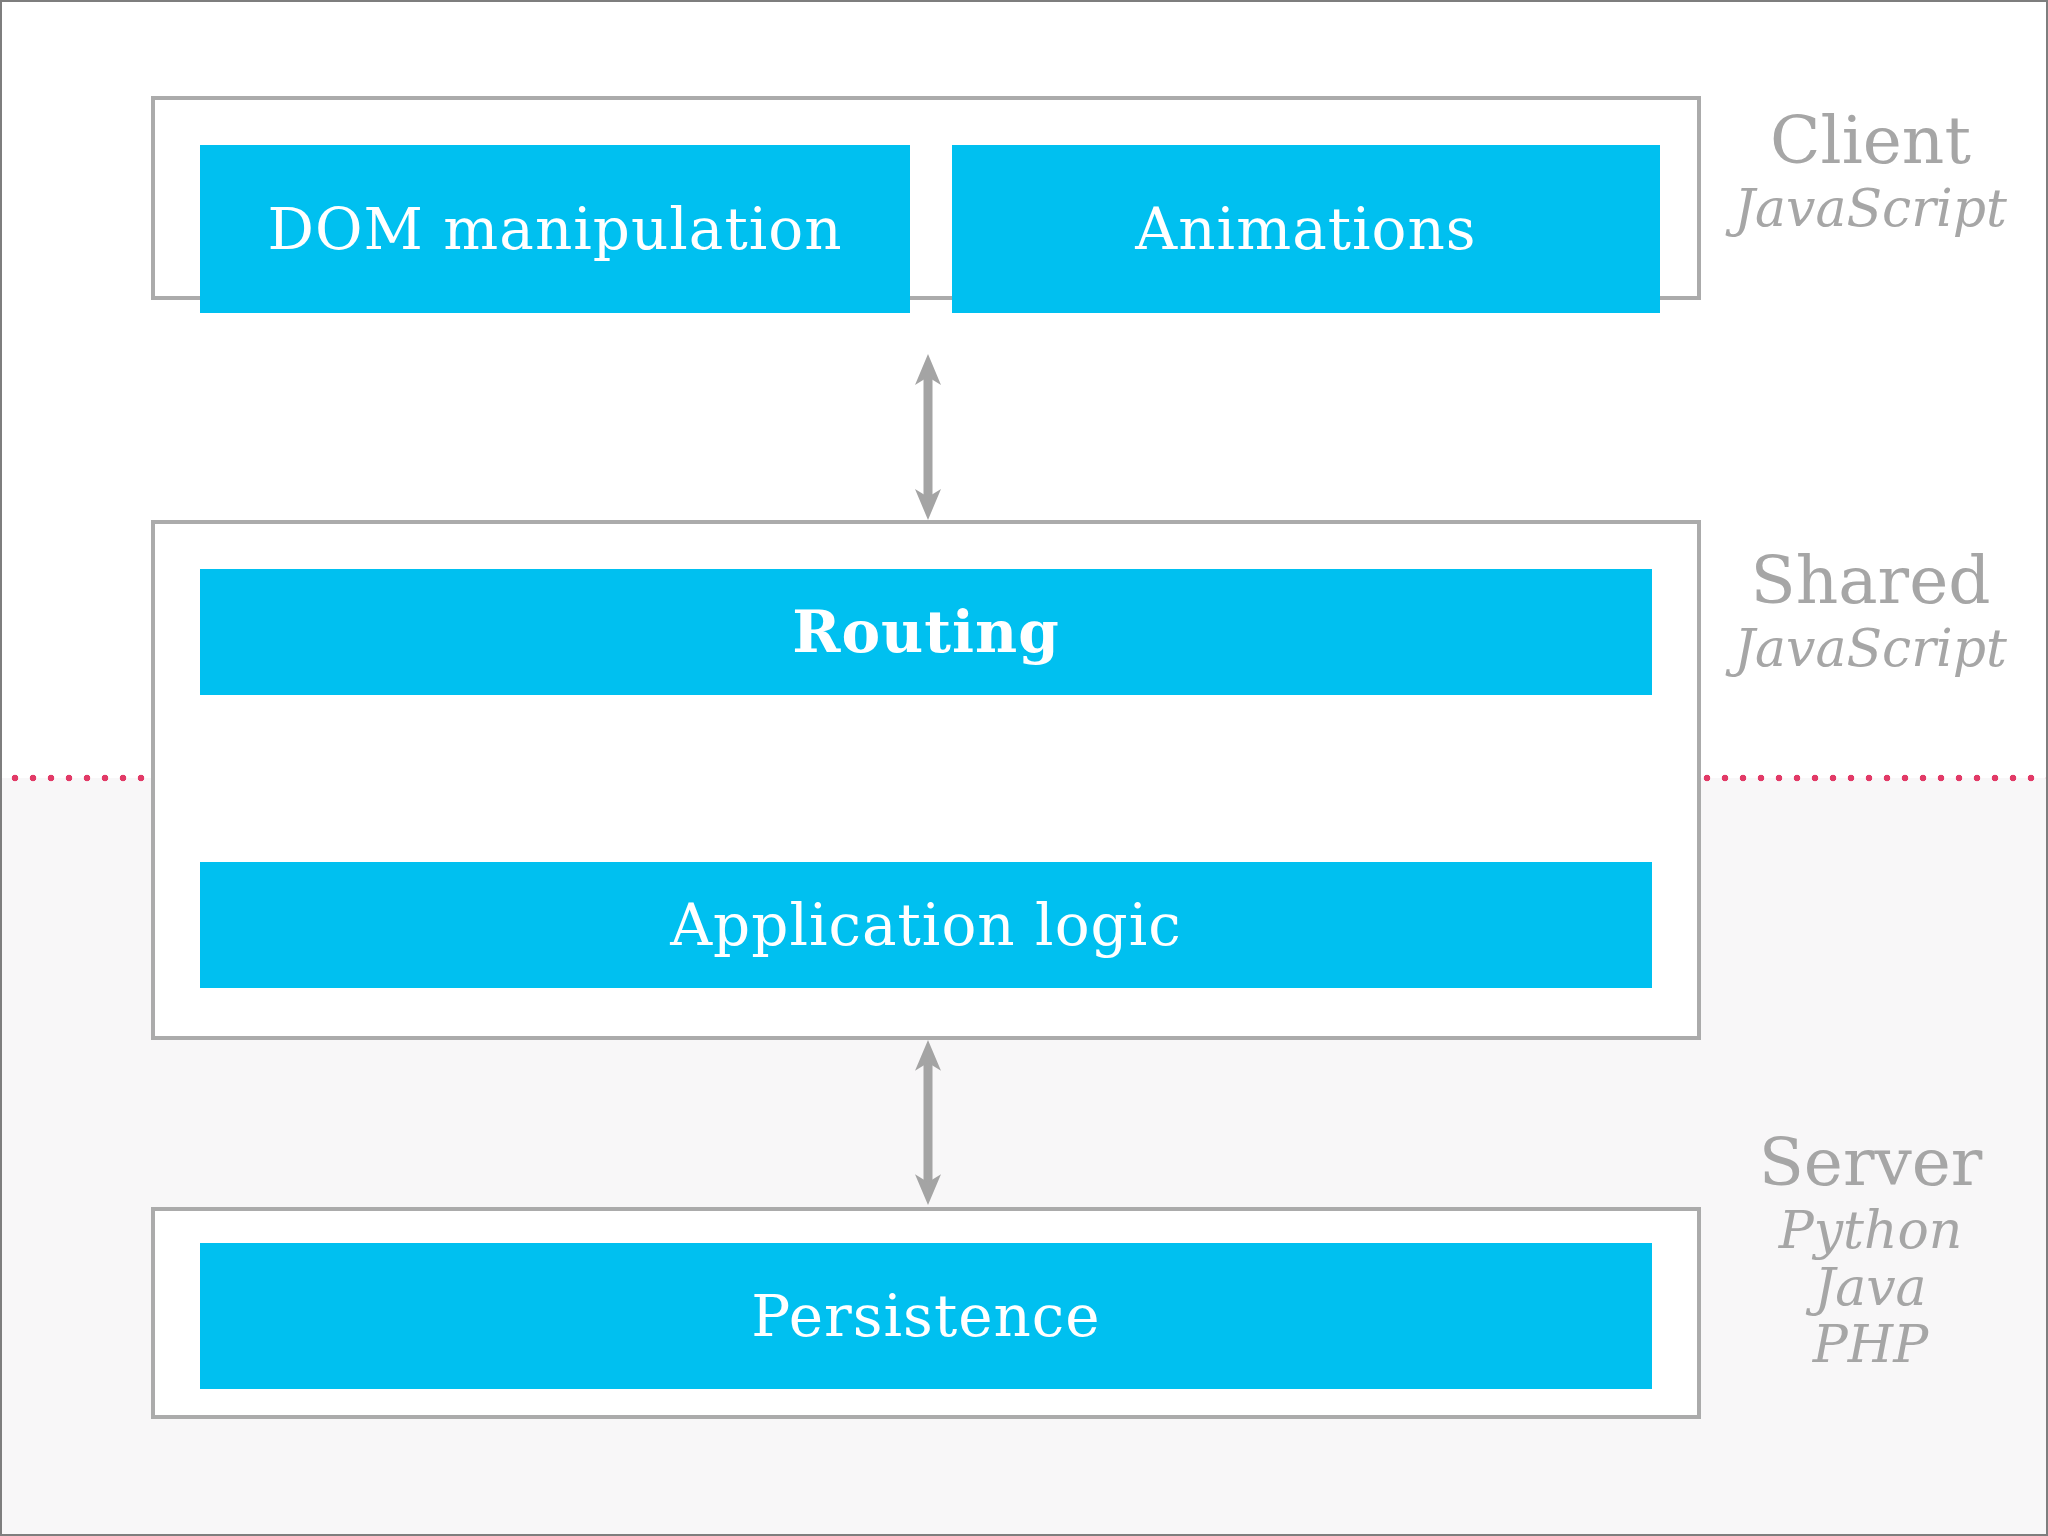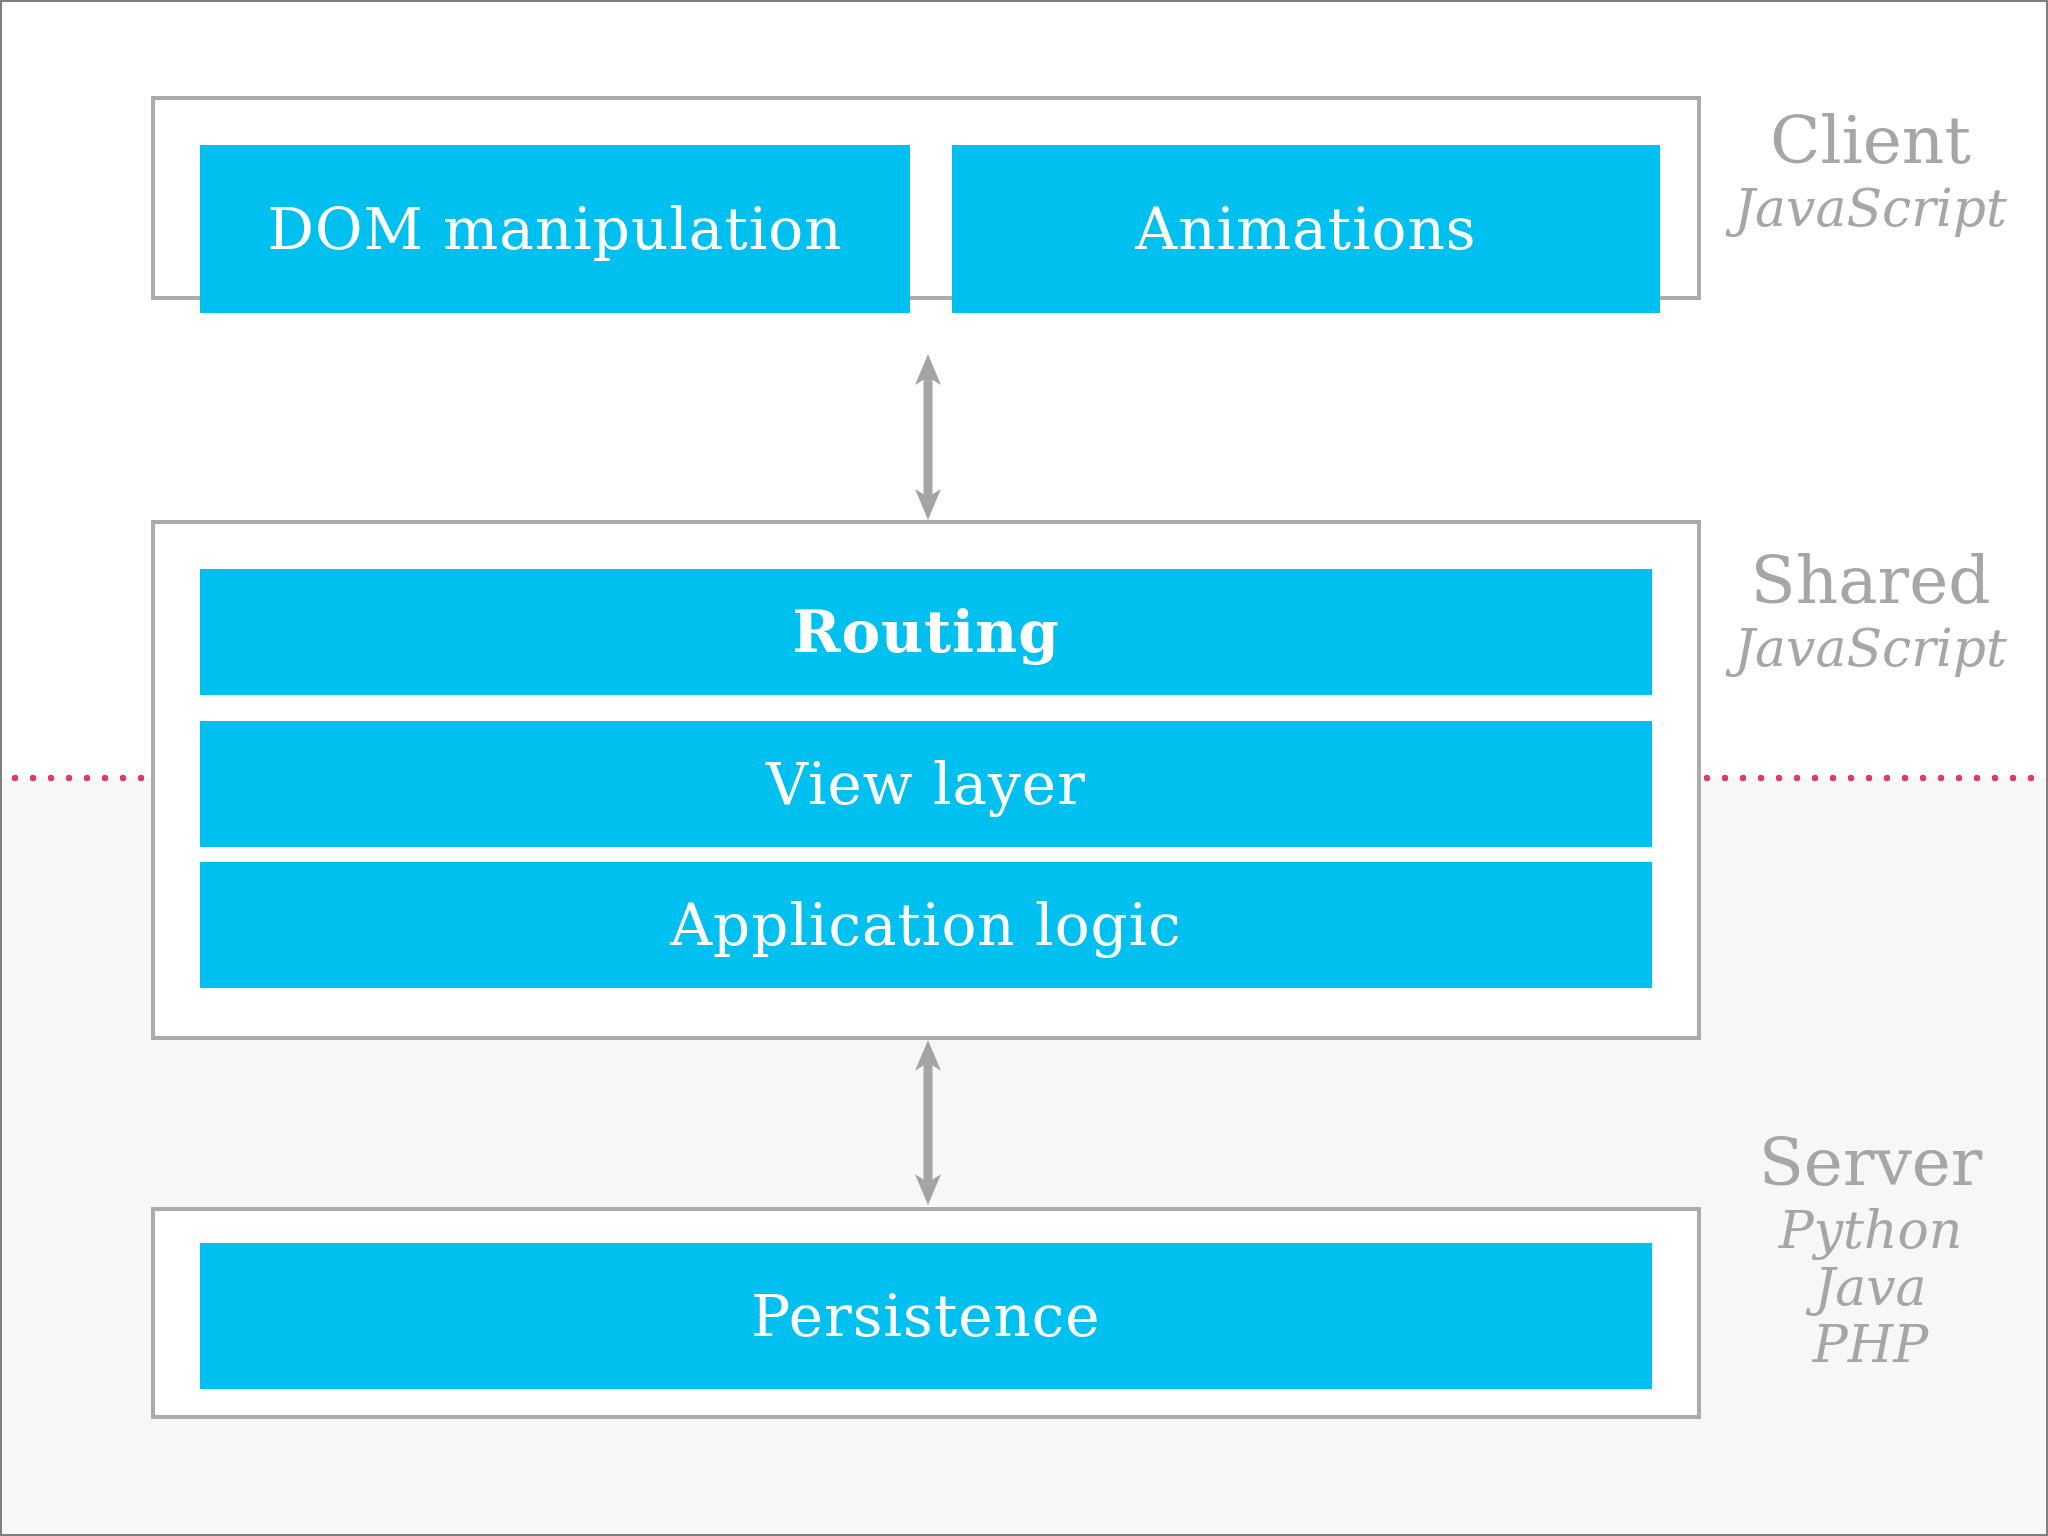--- a/index.html
+++ b/index.html
@@ -117,23 +117,20 @@
       <line x1="22" y1="16" x2="22" y2="152" stroke="#a4a4a4" stroke-width="9"></line>
       <polygon points="22,1 35,32 22,24 9,32" fill="#a4a4a4"></polygon>
       <polygon points="22,167 35,136 22,144 9,136" fill="#a4a4a4"></polygon>
     </svg>
   </div>
 
   <section class="outer-box shared">
     <div class="bar routing">
       <span>Routing</span>
     </div>
-    <div class="bar viewlayer">
-      <span>View layer</span>
-    </div>
     <div class="bar applogic">
       <span>Application logic</span>
     </div>
   </section>
 
   <div class="arrow a2">
     <svg viewBox="0 0 44 168" preserveAspectRatio="none" aria-hidden="true">
       <line x1="22" y1="16" x2="22" y2="152" stroke="#a4a4a4" stroke-width="9"></line>
       <polygon points="22,1 35,32 22,24 9,32" fill="#a4a4a4"></polygon>
       <polygon points="22,167 35,136 22,144 9,136" fill="#a4a4a4"></polygon>

